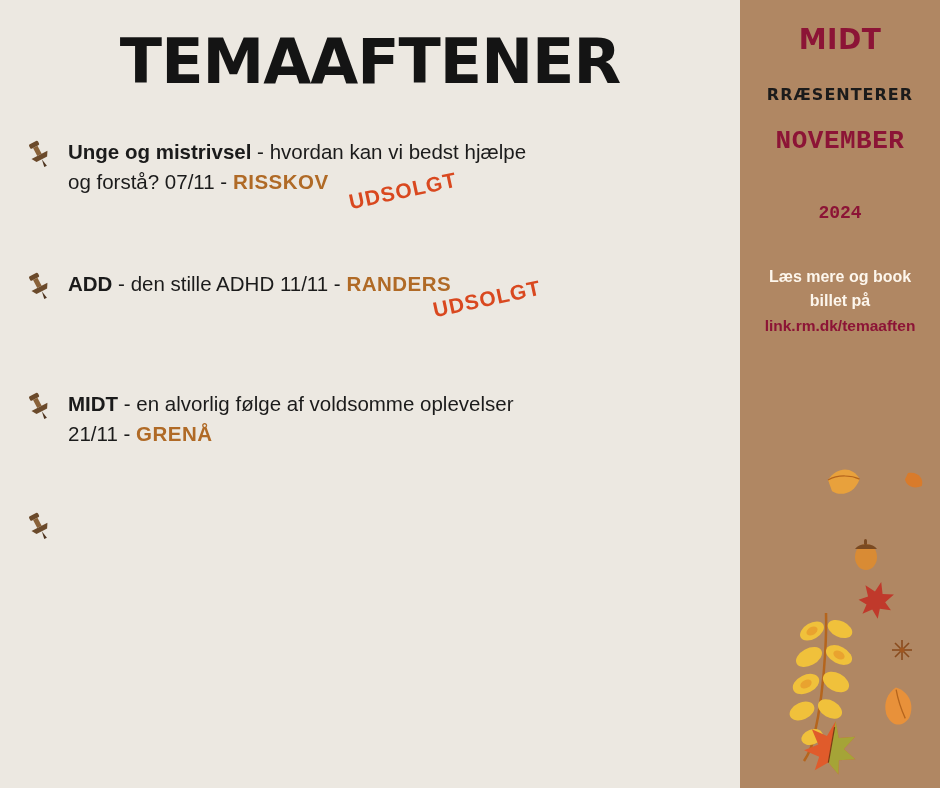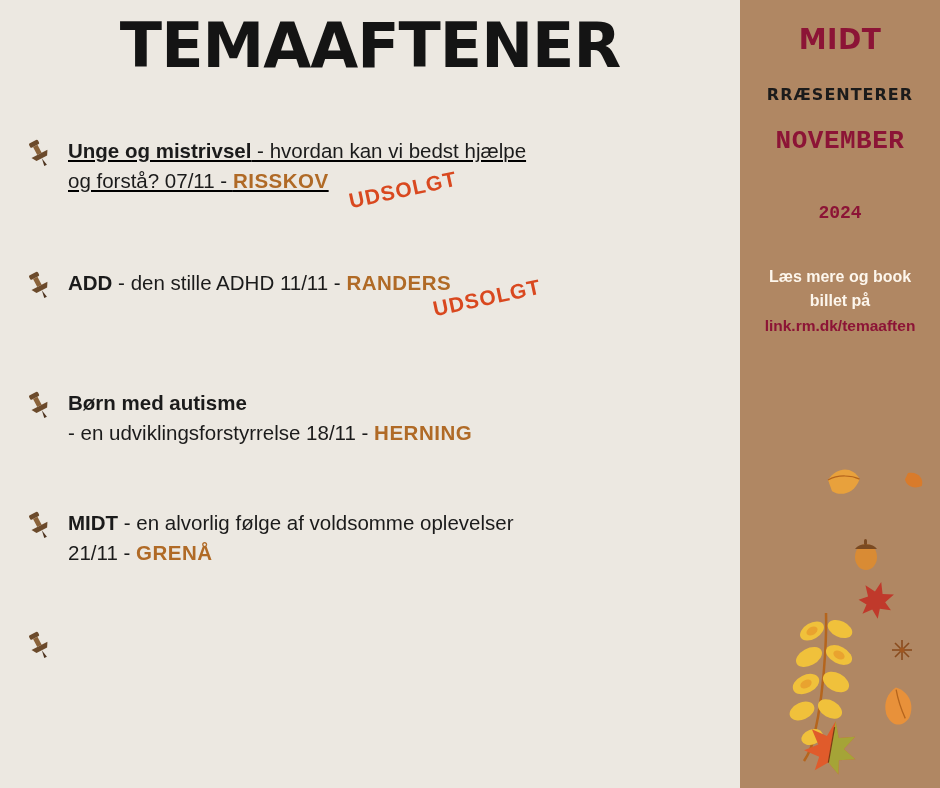--- a/index.html
+++ b/index.html
@@ -28,21 +28,21 @@
     background: #ece8e1;
     box-sizing: border-box;
   }
   .title {
     font-family: "DejaVu Sans", sans-serif;
     font-weight: bold;
     font-size: 62px;
     letter-spacing: -1px;
     color: #141414;
     text-align: center;
-    padding-top: 12px;
+    padding-top: 28px;
     margin: 0;
     line-height: 1.1;
   }
   .events {
     position: relative;
     margin-top: 22px;
   }
   .event {
     position: relative;
     padding-left: 68px;
@@ -152,21 +152,21 @@
 <body>
 
 <div class="poster">
 
   <div class="left">
 
     <h1 class="title">TEMAAFTENER</h1>
 
     <div class="events">
 
-      <div class="event" style="margin-top:56px;text-decoration:underline;">
+      <div class="event" style="margin-top:41px;">
         <span class="pin">
           <svg width="30" height="30" viewBox="0 0 30 30">
             <g transform="rotate(-28 15 15)">
               <rect x="10" y="2" width="10" height="5" rx="1.5" fill="#6b4a2b"></rect>
               <rect x="12.5" y="7" width="5" height="9" fill="#8a6239"></rect>
               <path d="M6 16 L24 16 L21 21 L9 21 Z" fill="#6b4a2b"></path>
               <path d="M15 21 L16.5 29 L13.5 29 Z" fill="#4e3520"></path>
             </g>
           </svg>
         </span>
@@ -187,36 +187,20 @@
               <path d="M15 21 L16.5 29 L13.5 29 Z" fill="#4e3520"></path>
             </g>
           </svg>
         </span>
         <div class="event-line">
           <span class="ev-bold">ADD</span><span> - den stille ADHD 11/11 - </span><span class="ev-place">RANDERS</span>
         </div>
         <span class="sold" style="left:432px; top:18px;">UDSOLGT</span>
       </div>
 
-      <div class="event" style="margin-top:50px;">
-        <span class="pin">
-          <svg width="30" height="30" viewBox="0 0 30 30">
-            <g transform="rotate(-28 15 15)">
-              <rect x="10" y="2" width="10" height="5" rx="1.5" fill="#6b4a2b"></rect>
-              <rect x="12.5" y="7" width="5" height="9" fill="#8a6239"></rect>
-              <path d="M6 16 L24 16 L21 21 L9 21 Z" fill="#6b4a2b"></path>
-              <path d="M15 21 L16.5 29 L13.5 29 Z" fill="#4e3520"></path>
-            </g>
-          </svg>
-        </span>
-        <div class="event-line">
-          <span class="ev-bold">Børn med autisme</span><br>
-          <span> - en udviklingsforstyrrelse 18/11 - </span><span class="ev-place">HERNING</span>
-        </div>
-      </div>
 
       <div class="event" style="margin-top:48px;">
         <span class="pin">
           <svg width="30" height="30" viewBox="0 0 30 30">
             <g transform="rotate(-28 15 15)">
               <rect x="10" y="2" width="10" height="5" rx="1.5" fill="#6b4a2b"></rect>
               <rect x="12.5" y="7" width="5" height="9" fill="#8a6239"></rect>
               <path d="M6 16 L24 16 L21 21 L9 21 Z" fill="#6b4a2b"></path>
               <path d="M15 21 L16.5 29 L13.5 29 Z" fill="#4e3520"></path>
             </g>

